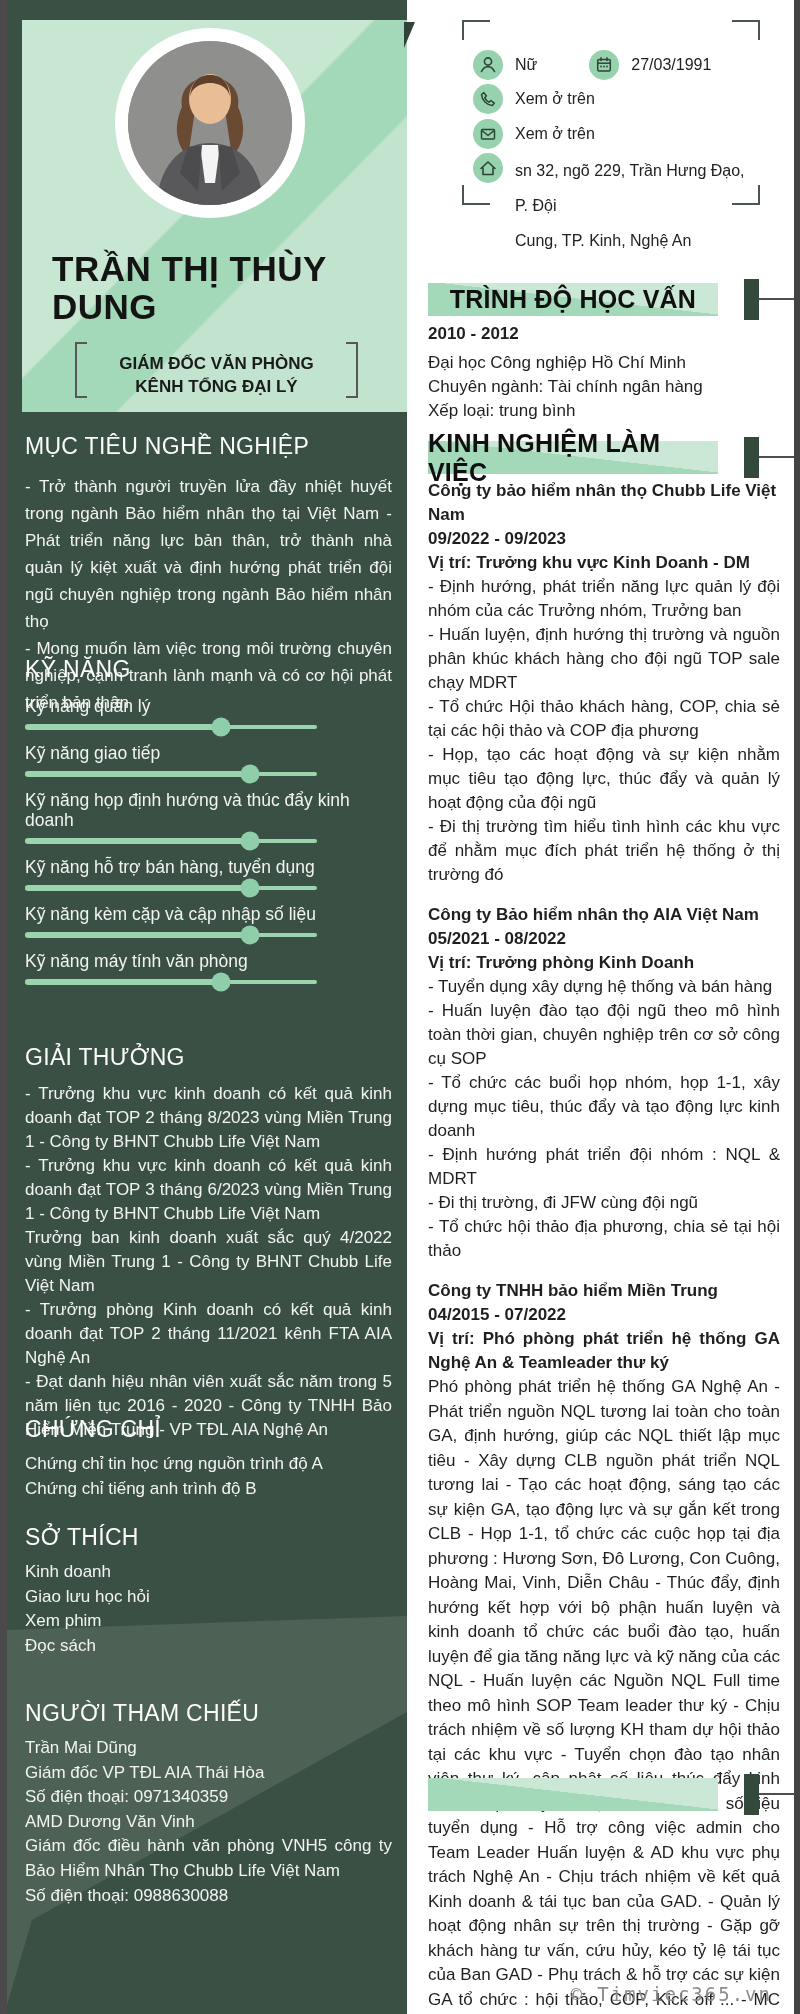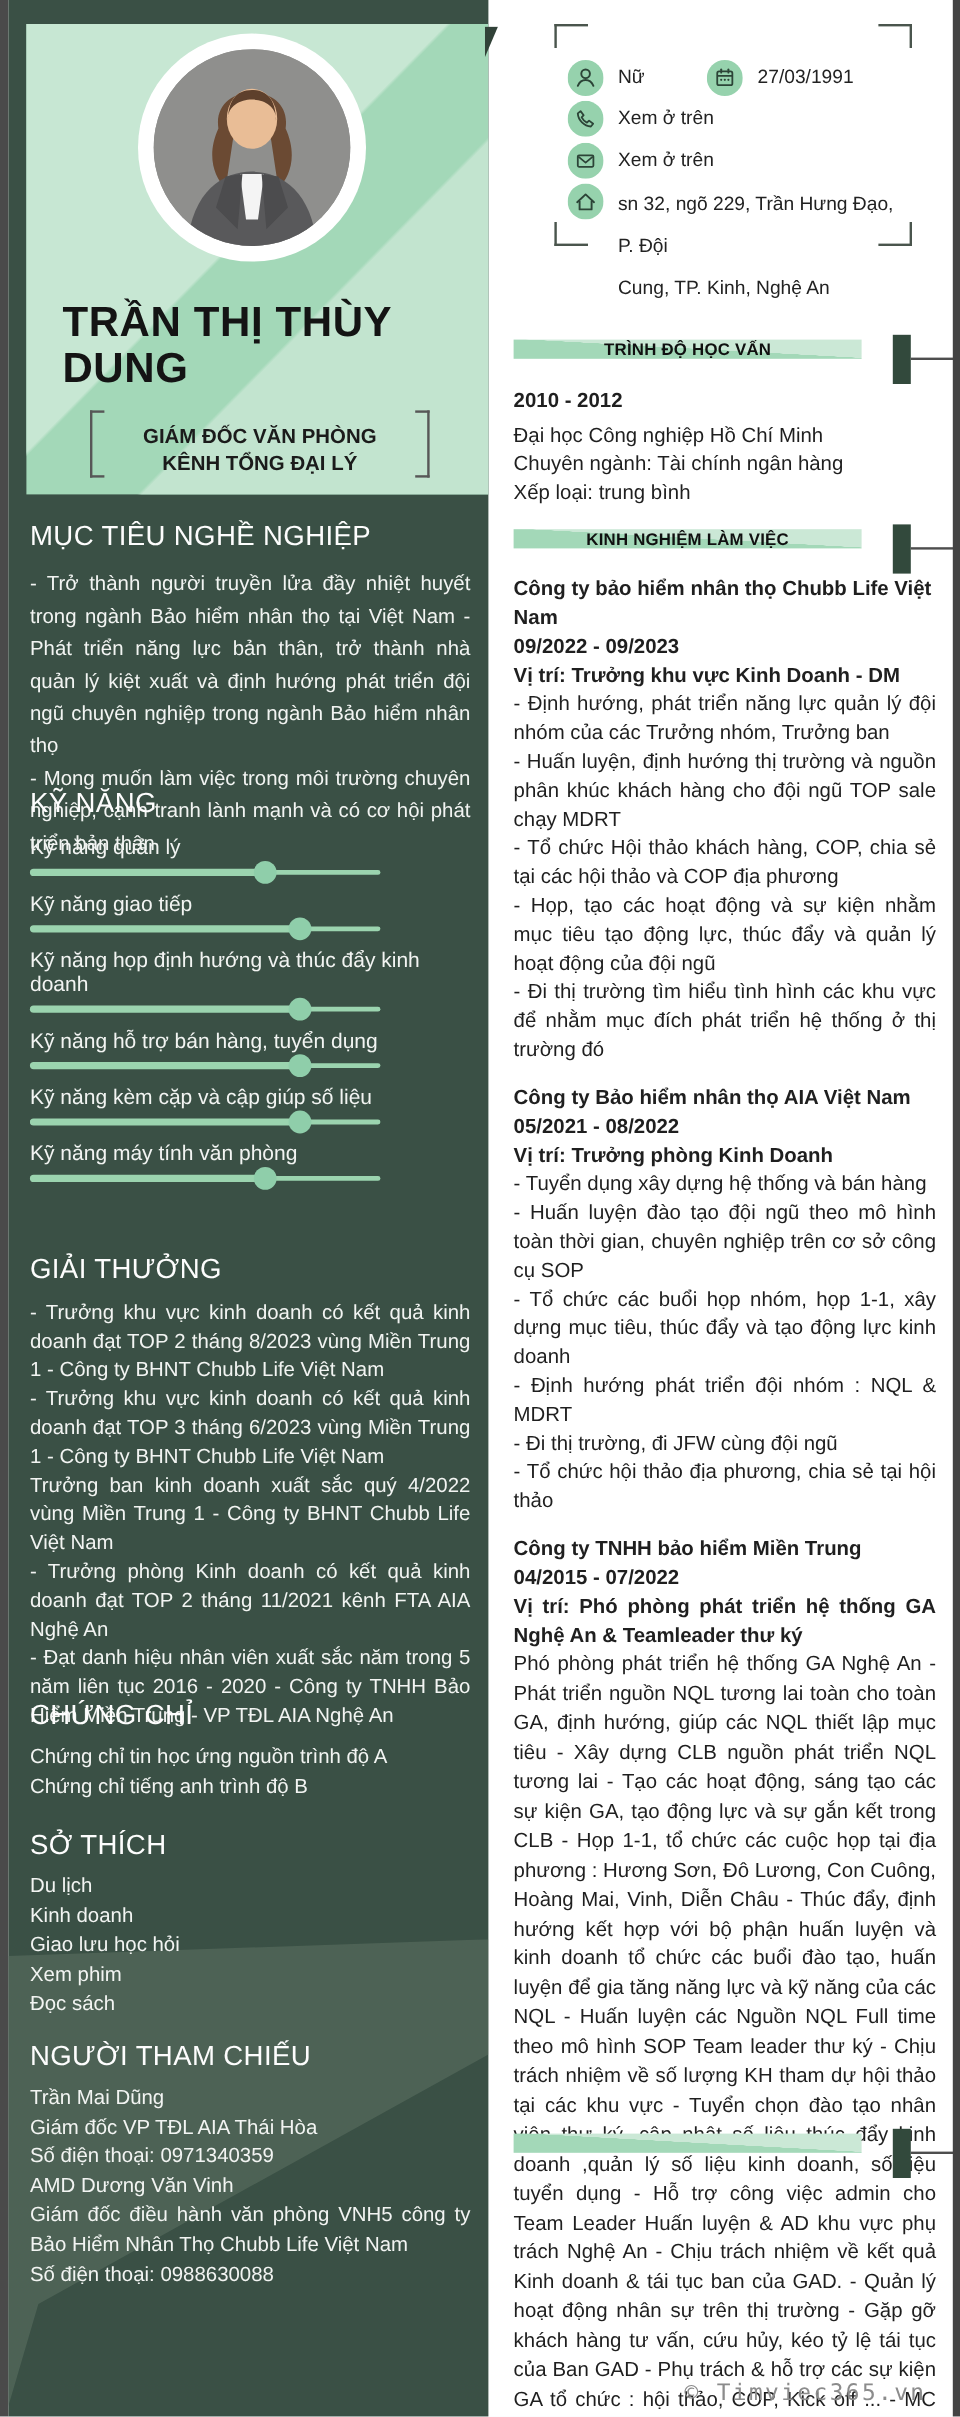--- a/index.html
+++ b/index.html
@@ -59,23 +59,23 @@
   .c-tl{left:0;top:0;border-left-width:2px;border-top-width:2px;}
   .c-tr{right:0;top:0;border-right-width:2px;border-top-width:2px;}
   .c-bl{left:0;bottom:0;border-left-width:2px;border-bottom-width:2px;}
   .c-br{right:0;bottom:0;border-right-width:2px;border-bottom-width:2px;}
   .info-row{position:absolute;left:11px;display:flex;align-items:center;}
   .info-icon{width:30px;height:30px;flex:0 0 30px;}
   .info-label{margin-left:12px;font-size:16px;color:#222;}
   .addr-lines{margin-left:12px;font-size:16px;color:#222;line-height:35px;width:240px;}
 
   .sec-header{position:absolute;left:21px;width:290px;height:33px;}
-  .mint-bar{width:290px;height:16px;display:flex;align-items:center;justify-content:center;
+  .mint-bar{width:290px;height:33px;display:flex;align-items:center;justify-content:center;
      background-image:linear-gradient(to top right,#a3d8b8 52%,#cbe8d6 52.5%);
-     font-size:14px;font-weight:bold;color:#101010;letter-spacing:0.2px;}
+     font-size:25px;font-weight:bold;color:#101010;letter-spacing:0.2px;}
   .bar-square{position:absolute;left:316px;top:-4px;width:15px;height:41px;background:#32493c;}
   .bar-line{position:absolute;left:331px;top:15px;width:56px;height:2px;background:#4e4e4e;}
 
   .hdr-education{top:283px;}
   .hdr-experience{top:441px;}
   .hdr-empty{top:1778px;}
 
   .edu-body{position:absolute;left:21px;top:320px;width:352px;}
   .edu-body .period{font-weight:bold;font-size:17px;line-height:24px;margin:2px 0 5px 0;}
   .edu-body div{font-size:17px;line-height:24px;}
@@ -163,21 +163,21 @@
             </div>
           </div>
           <div class="skill">
             <div class="skill-label">Kỹ năng hỗ trợ bán hàng, tuyển dụng</div>
             <div class="skill-track">
               <div class="skill-fill" style="width: 77%;"></div>
               <div class="skill-knob" style="left: 77%;"></div>
             </div>
           </div>
           <div class="skill">
-            <div class="skill-label">Kỹ năng kèm cặp và cập giúp số liệu</div>
+            <div class="skill-label">Kỹ năng kèm cặp và cập nhập số liệu</div>
             <div class="skill-track">
               <div class="skill-fill" style="width: 77%;"></div>
               <div class="skill-knob" style="left: 77%;"></div>
             </div>
           </div>
           <div class="skill">
             <div class="skill-label">Kỹ năng máy tính văn phòng</div>
             <div class="skill-track">
               <div class="skill-fill" style="width: 67%;"></div>
               <div class="skill-knob" style="left: 67%;"></div>
@@ -204,21 +204,20 @@
 
       <div>Chứng chỉ tin học ứng nguồn trình độ A</div>
           <div>Chứng chỉ tiếng anh trình độ B</div>
         </div>
     </div>
 
     <div class="side-sec sec-hobbies">
       <h2>SỞ THÍCH</h2>
       <div class="plain-list">
 
-      <div>Du lịch</div>
           <div>Kinh doanh</div>
           <div>Giao lưu học hỏi</div>
           <div>Xem phim</div>
           <div>Đọc sách</div>
         </div>
     </div>
 
     <div class="side-sec sec-refs">
       <h2>NGƯỜI THAM CHIẾU</h2>
       <div class="plain-list">

